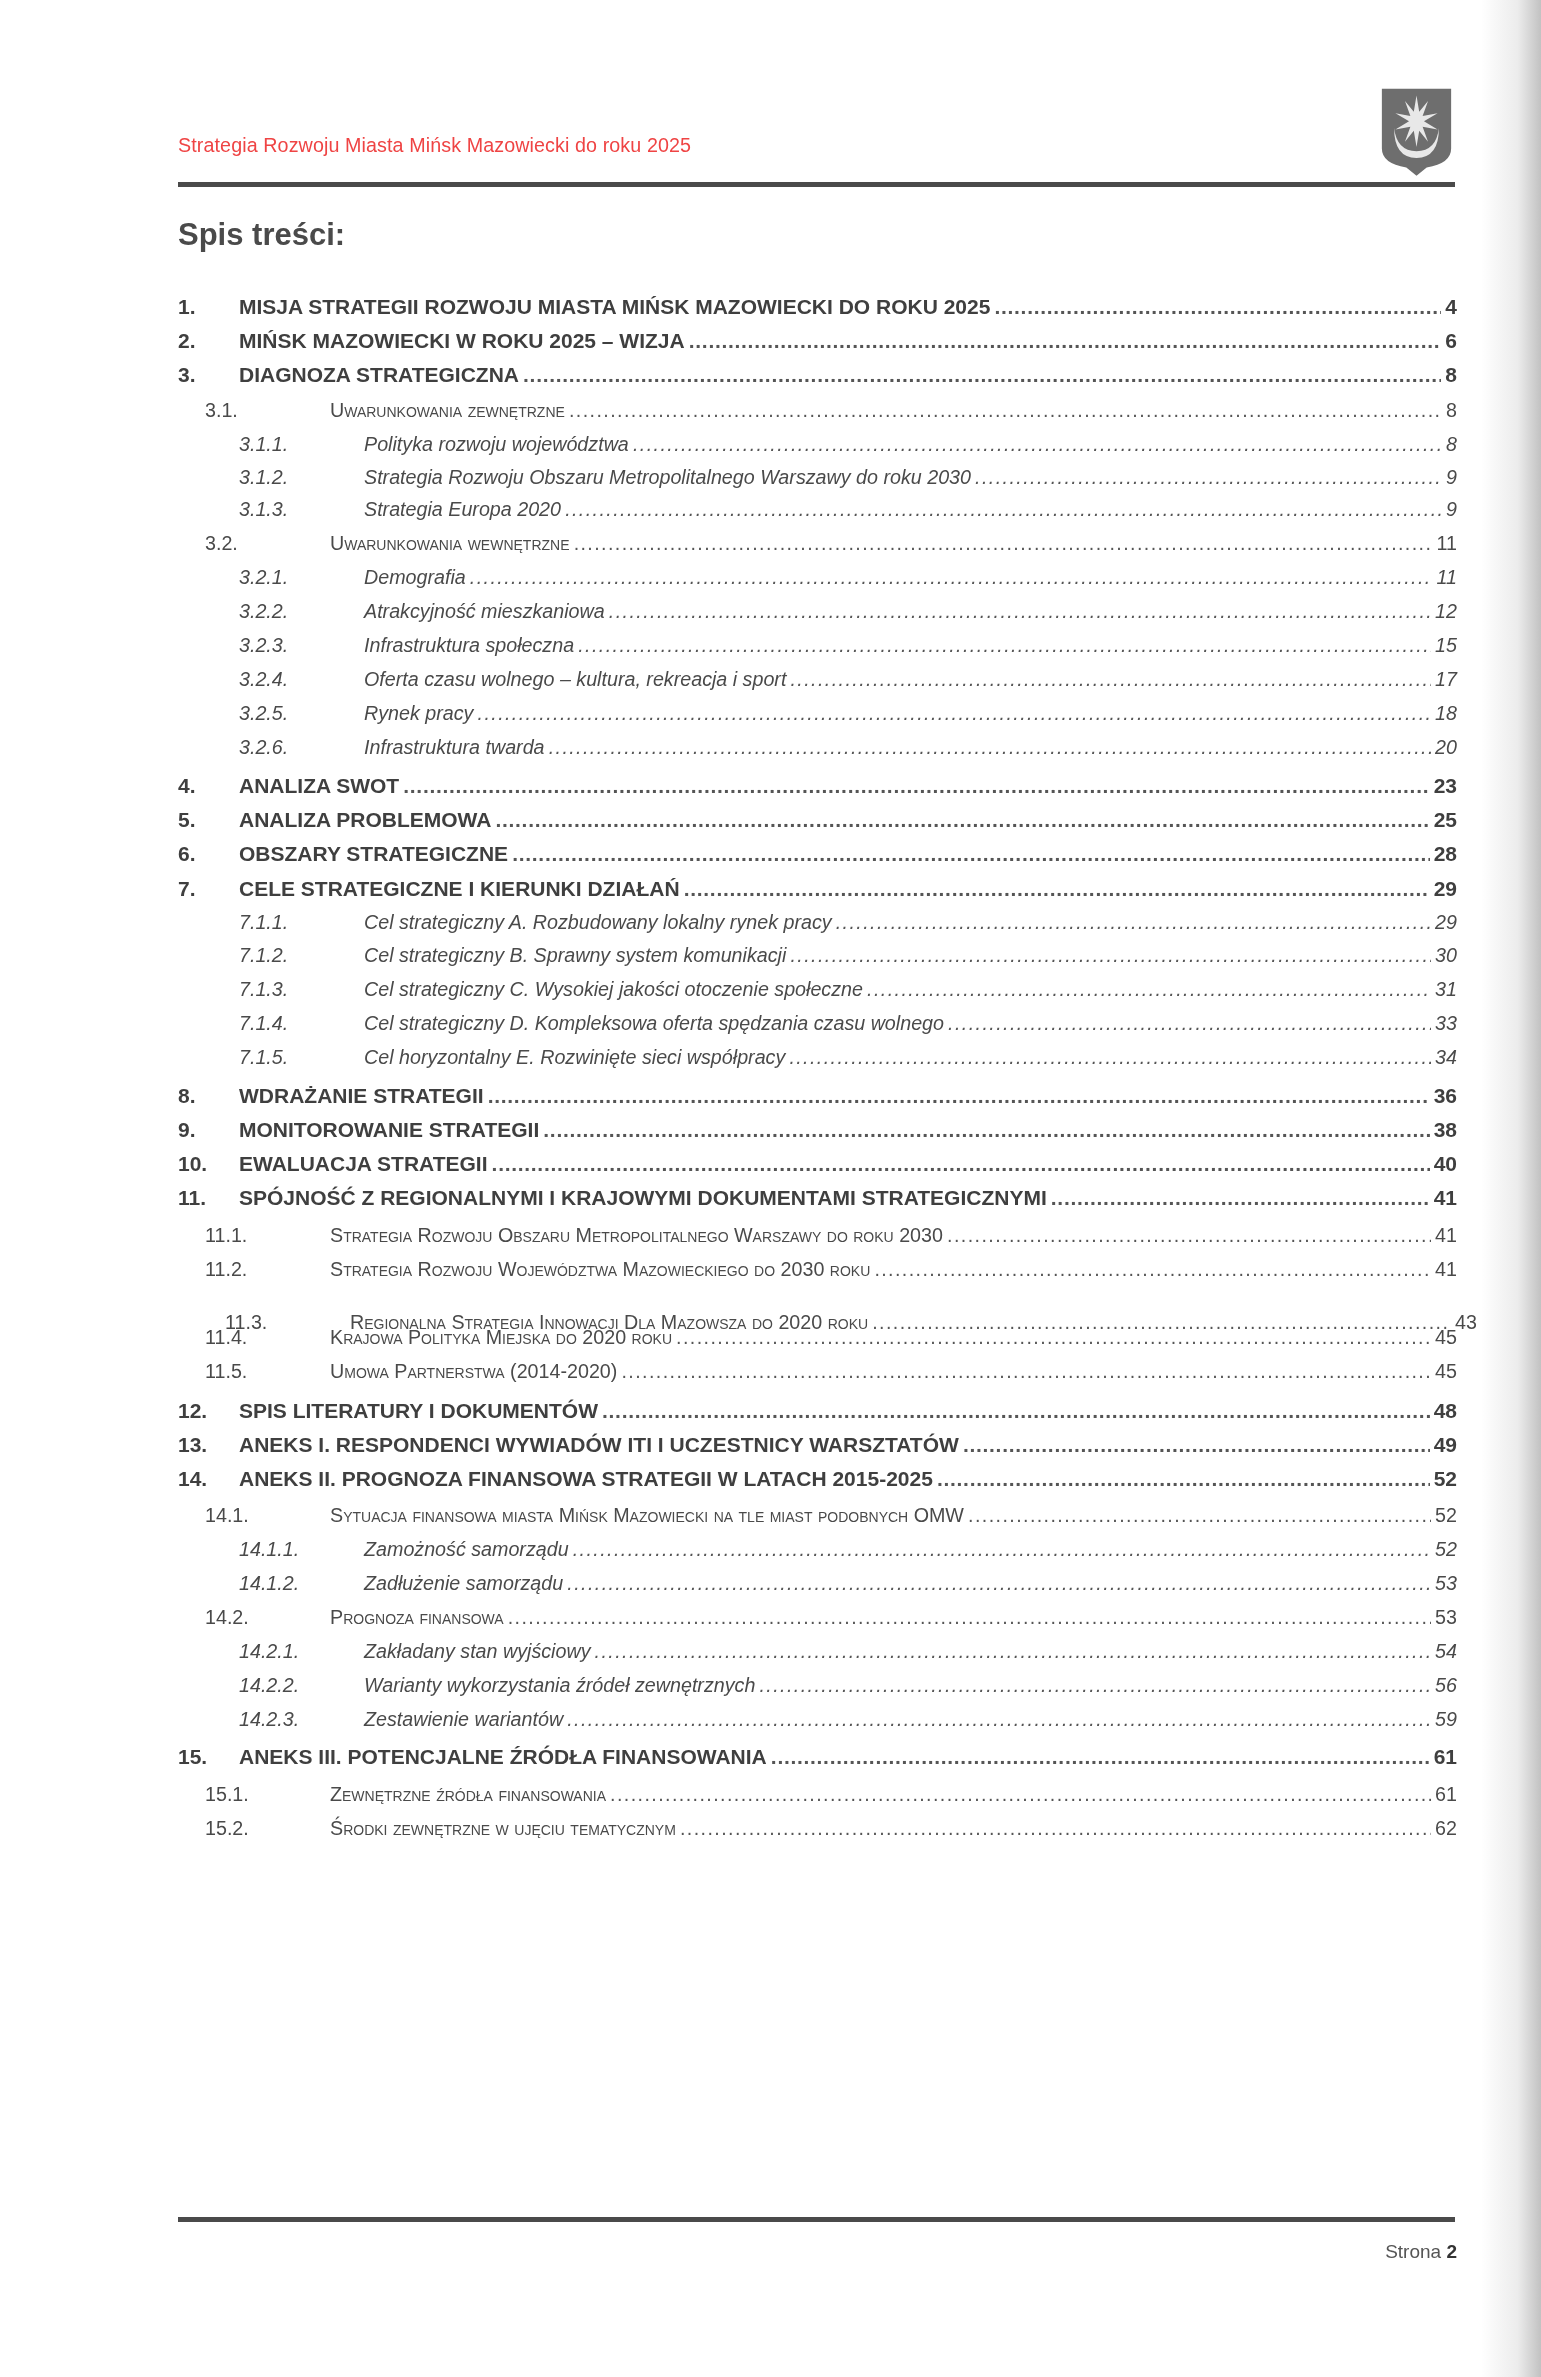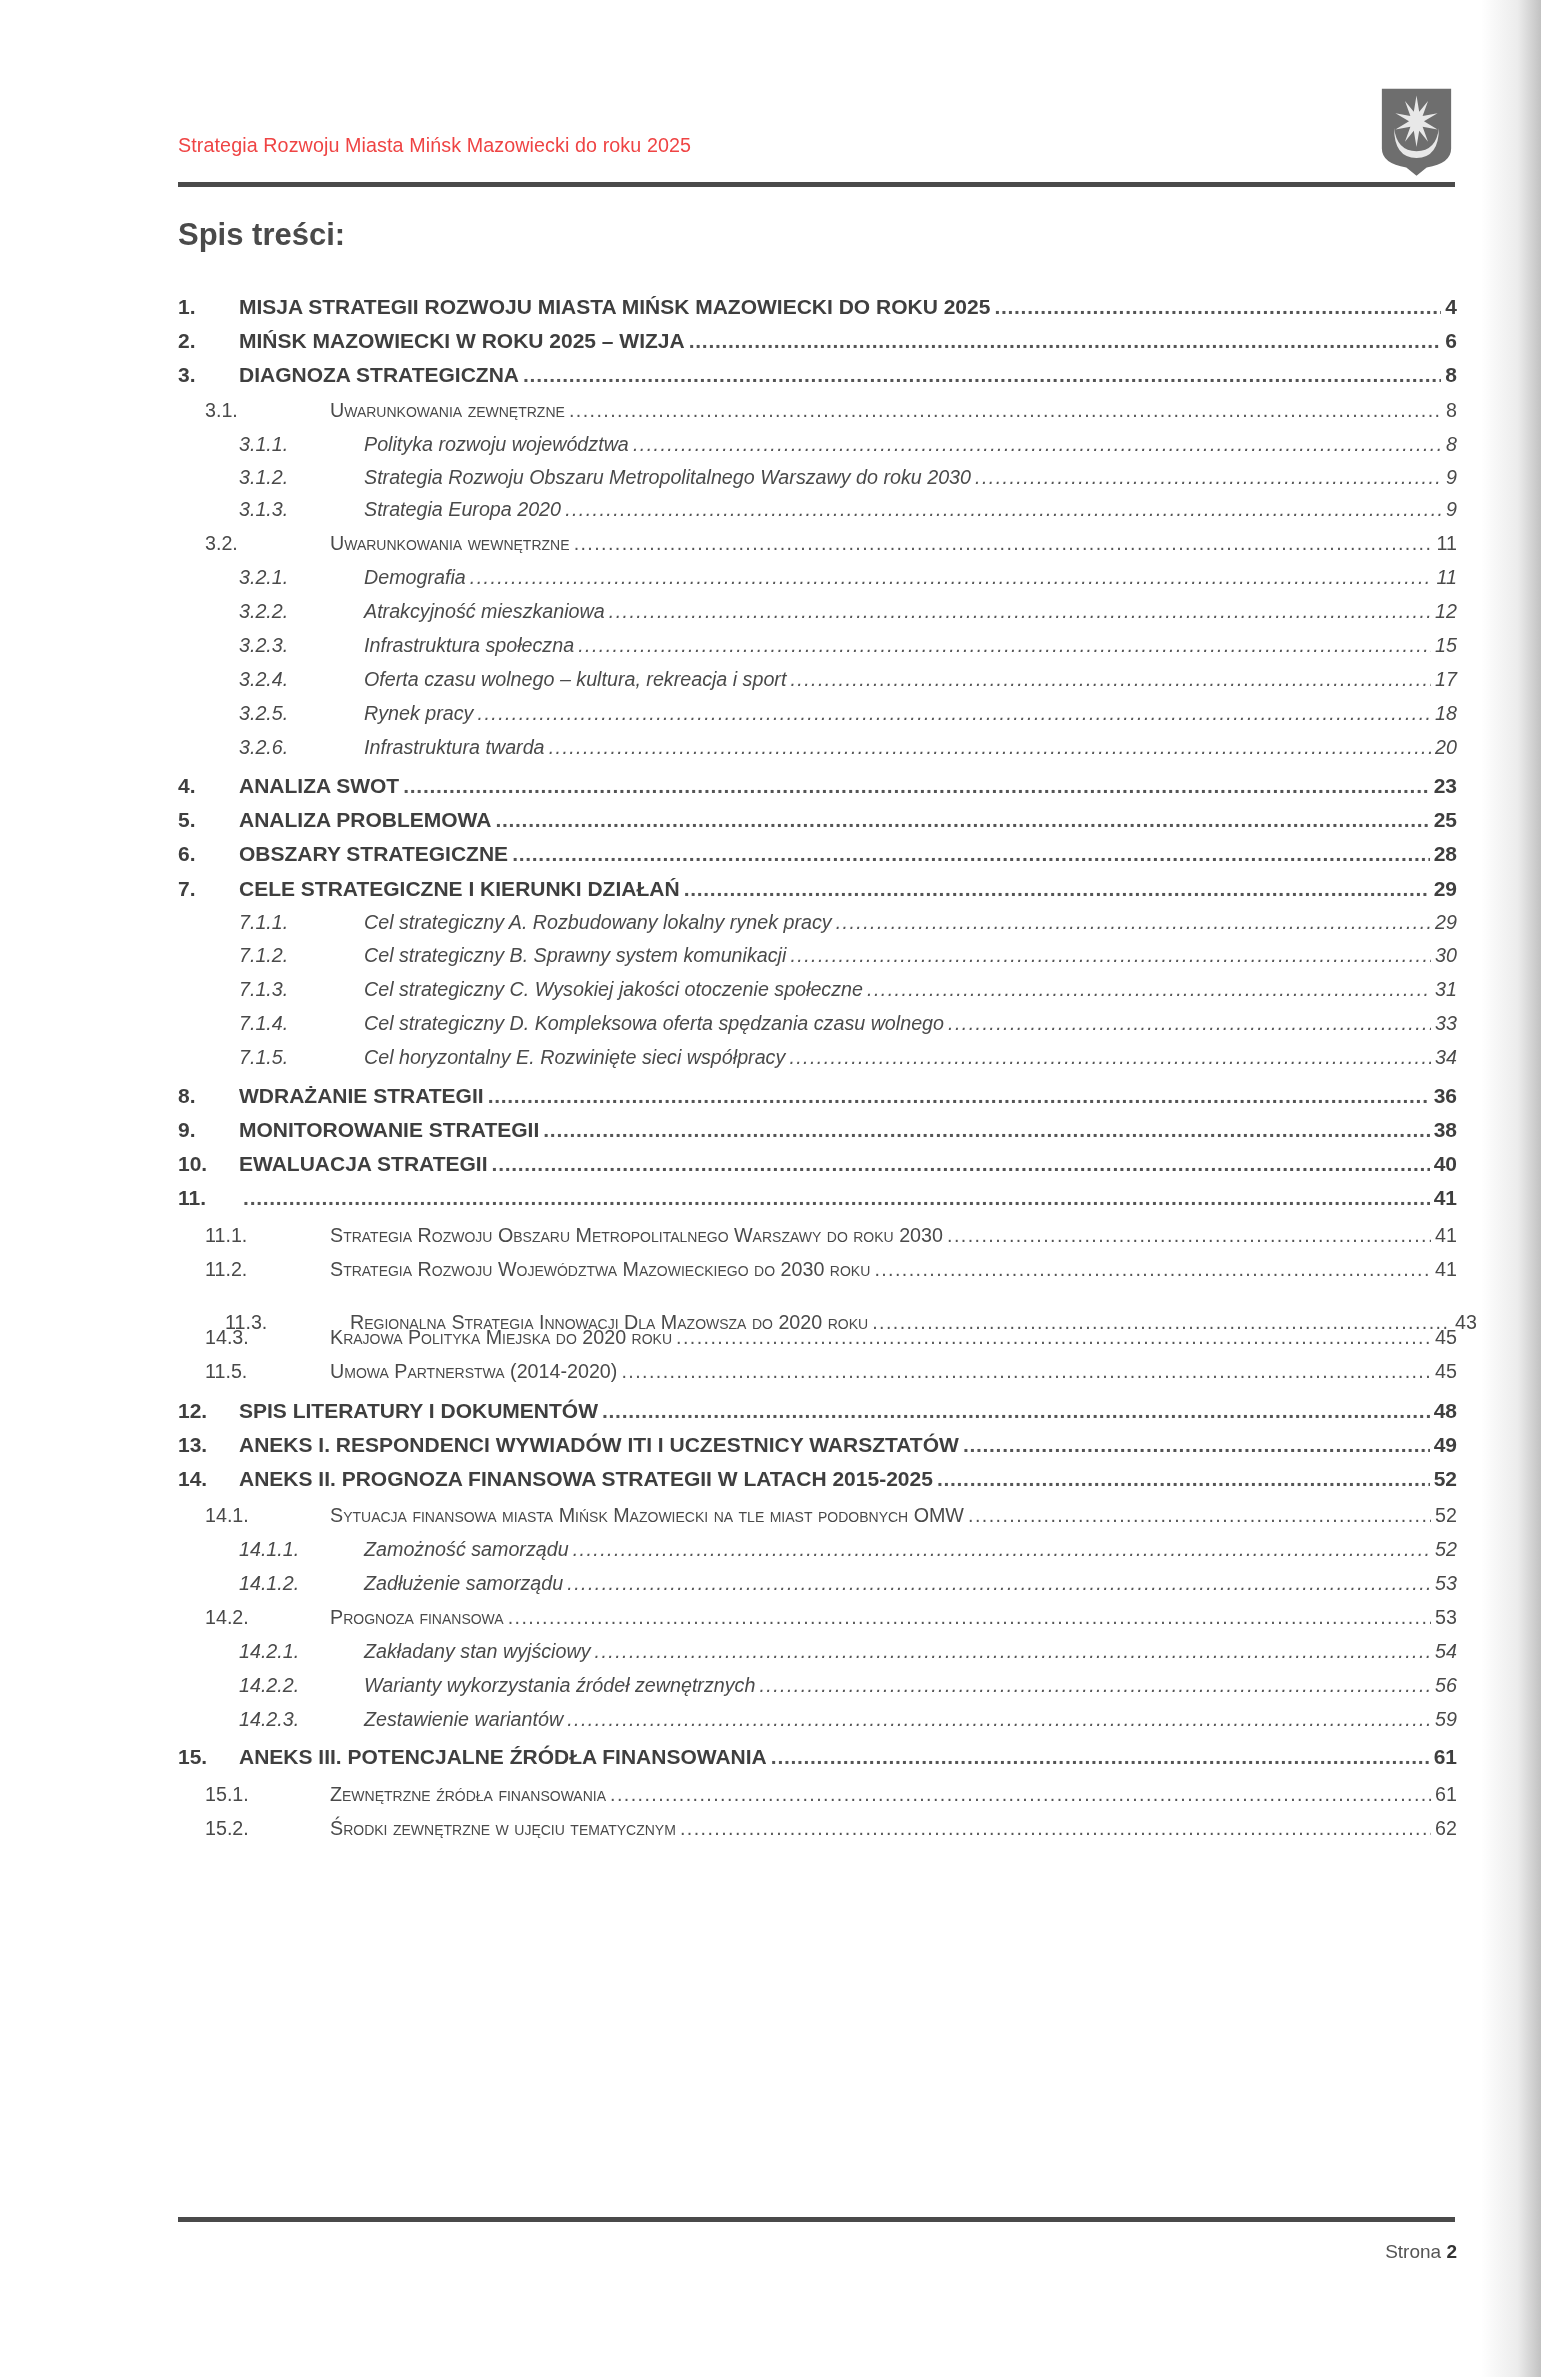--- a/index.html
+++ b/index.html
@@ -287,20 +287,21 @@
         <span class="toc-num">10.</span>
         <span class="toc-title-wrap">
           <span class="toc-title">EWALUACJA STRATEGII</span>
           <span class="leader">................................................................................................................................................................................................................................................................................................................................................................................................................</span>
           <span class="toc-page">40</span>
         </span>
       </div>
       <div class="toc-row lvl1" style="top: 1186px;">
         <span class="toc-num">11.</span>
         <span class="toc-title-wrap">
+          <span class="toc-title">SPÓJNOŚĆ Z REGIONALNYMI I KRAJOWYMI DOKUMENTAMI STRATEGICZNYMI</span>
           <span class="leader">................................................................................................................................................................................................................................................................................................................................................................................................................</span>
           <span class="toc-page">41</span>
         </span>
       </div>
       <div class="toc-row lvl2" style="top: 1224px;">
         <span class="toc-num">11.1.</span>
         <span class="toc-title-wrap">
           <span class="toc-title">Strategia Rozwoju Obszaru Metropolitalnego Warszawy do roku 2030</span>
           <span class="leader">................................................................................................................................................................................................................................................................................................................................................................................................................</span>
           <span class="toc-page">41</span>
@@ -316,21 +317,21 @@
       </div>
       <div class="toc-row lvl2" style="top: 1311px; margin-left: 20px;">
         <span class="toc-num">11.3.</span>
         <span class="toc-title-wrap">
           <span class="toc-title">Regionalna Strategia Innowacji Dla Mazowsza do 2020 roku</span>
           <span class="leader">................................................................................................................................................................................................................................................................................................................................................................................................................</span>
           <span class="toc-page">43</span>
         </span>
       </div>
       <div class="toc-row lvl2" style="top: 1326px;">
-        <span class="toc-num">14.3.</span>
+        <span class="toc-num">11.4.</span>
         <span class="toc-title-wrap">
           <span class="toc-title">Krajowa Polityka Miejska do 2020 roku</span>
           <span class="leader">................................................................................................................................................................................................................................................................................................................................................................................................................</span>
           <span class="toc-page">45</span>
         </span>
       </div>
       <div class="toc-row lvl2" style="top: 1360px;">
         <span class="toc-num">11.5.</span>
         <span class="toc-title-wrap">
           <span class="toc-title">Umowa Partnerstwa (2014-2020)</span>

